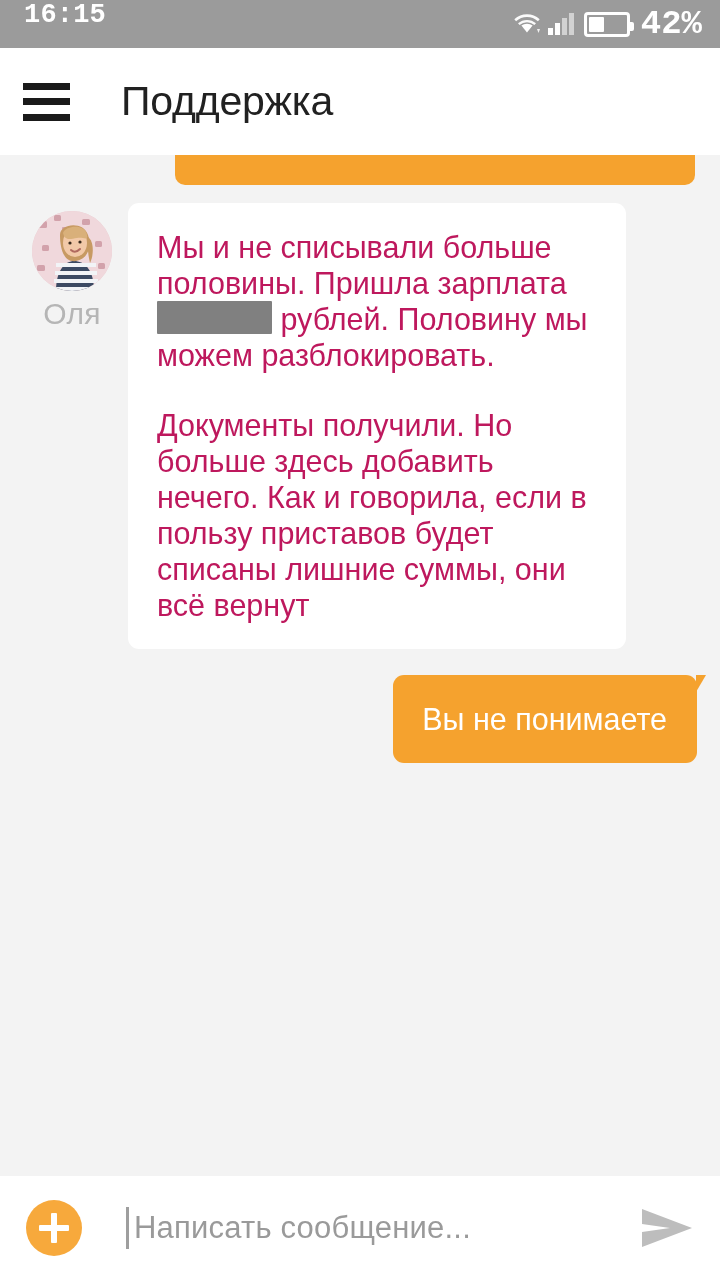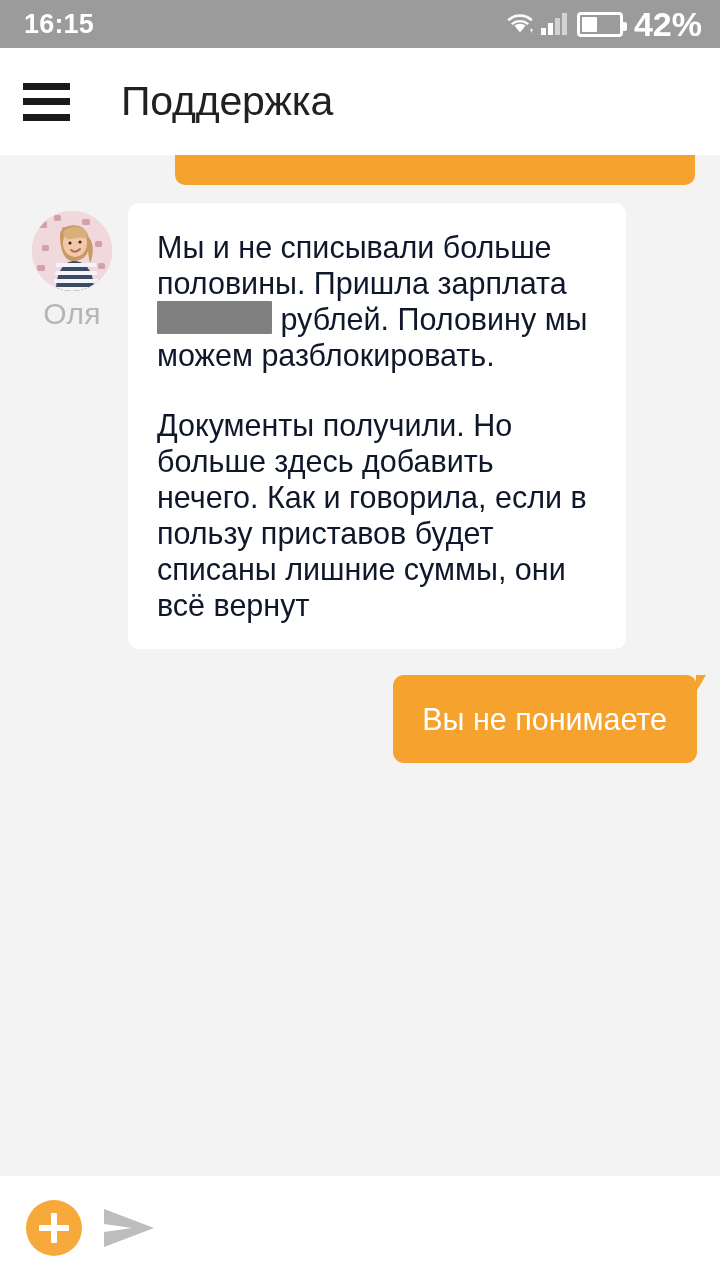--- a/index.html
+++ b/index.html
@@ -7,22 +7,23 @@
     width:720px; height:1280px;
     font-family:"Liberation Sans", sans-serif;
     background:#ffffff;
     overflow:hidden;
   }
   #app { position:relative; width:720px; height:1280px; overflow:hidden; background:#F3F3F3; }
 
   
   .statusbar {
     position:absolute; top:0; left:0; width:720px; height:48px;
-    background:#9B9B9B; display:flex; align-items:center;
+    background:#9B9B9B; display:flex; 
     padding:0 18px 0 24px;
+    font-family:Liberation Mono, monospace;
   }
   .status-time {
     color:#ffffff; font-size:27px; font-weight:bold; letter-spacing:0.2px;
   }
   .status-right { margin-left:auto; display:flex; align-items:center; gap:6px; }
   .wifi-wrap { display:flex; align-items:flex-end; }
   .signal-wrap { display:flex; align-items:flex-end; gap:2px; height:22px; }
   .bar { width:5px; background:#ffffff; }
   .bar.b1 { height:7px; }
   .bar.b2 { height:12px; }
@@ -78,21 +79,21 @@
   }
   .avatar-name {
     margin-top:6px; font-size:30px; color:#B5B5B5; letter-spacing:.3px;
   }
 
   .bubble {
     border-radius:11px; padding:26px 30px 26px 29px;
     font-size:30.5px; line-height:36px; position:relative;
   }
   .bubble.incoming {
-    background:#ffffff; color:#0f172a; max-width:498px;
+    background:#ffffff; color:#be185d; max-width:498px;
   }
   .bubble.outgoing {
     background:#F5A22E; color:#ffffff; max-width:520px;
   }
   .bubble.outgoing:after {
     content:""; position:absolute; top:0; right:-9px;
     width:0; height:0;
     border-top:0 solid transparent;
     border-left:10px solid #F5A22E;
     border-bottom:17px solid transparent;
@@ -235,20 +236,24 @@
 
 
       <div class="gap"></div>
 
 
     </div>
   </div>
 
   <div class="inputbar">
     <div class="plus-btn"></div>
+    <div class="input-wrap">
+      <div class="caret"></div>
+      <div class="placeholder">Написать сообщение...</div>
+    </div>
     <div class="send-btn">
       <svg width="54" height="44" viewBox="0 0 54 44" aria-hidden="true">
         <path d="M2 3 L52 22 L2 41 L2 26 L30 22 L2 18 Z" fill="#BDBDBD"></path>
       </svg>
     </div>
   </div>
 
 </div>
 
 </body></html>

